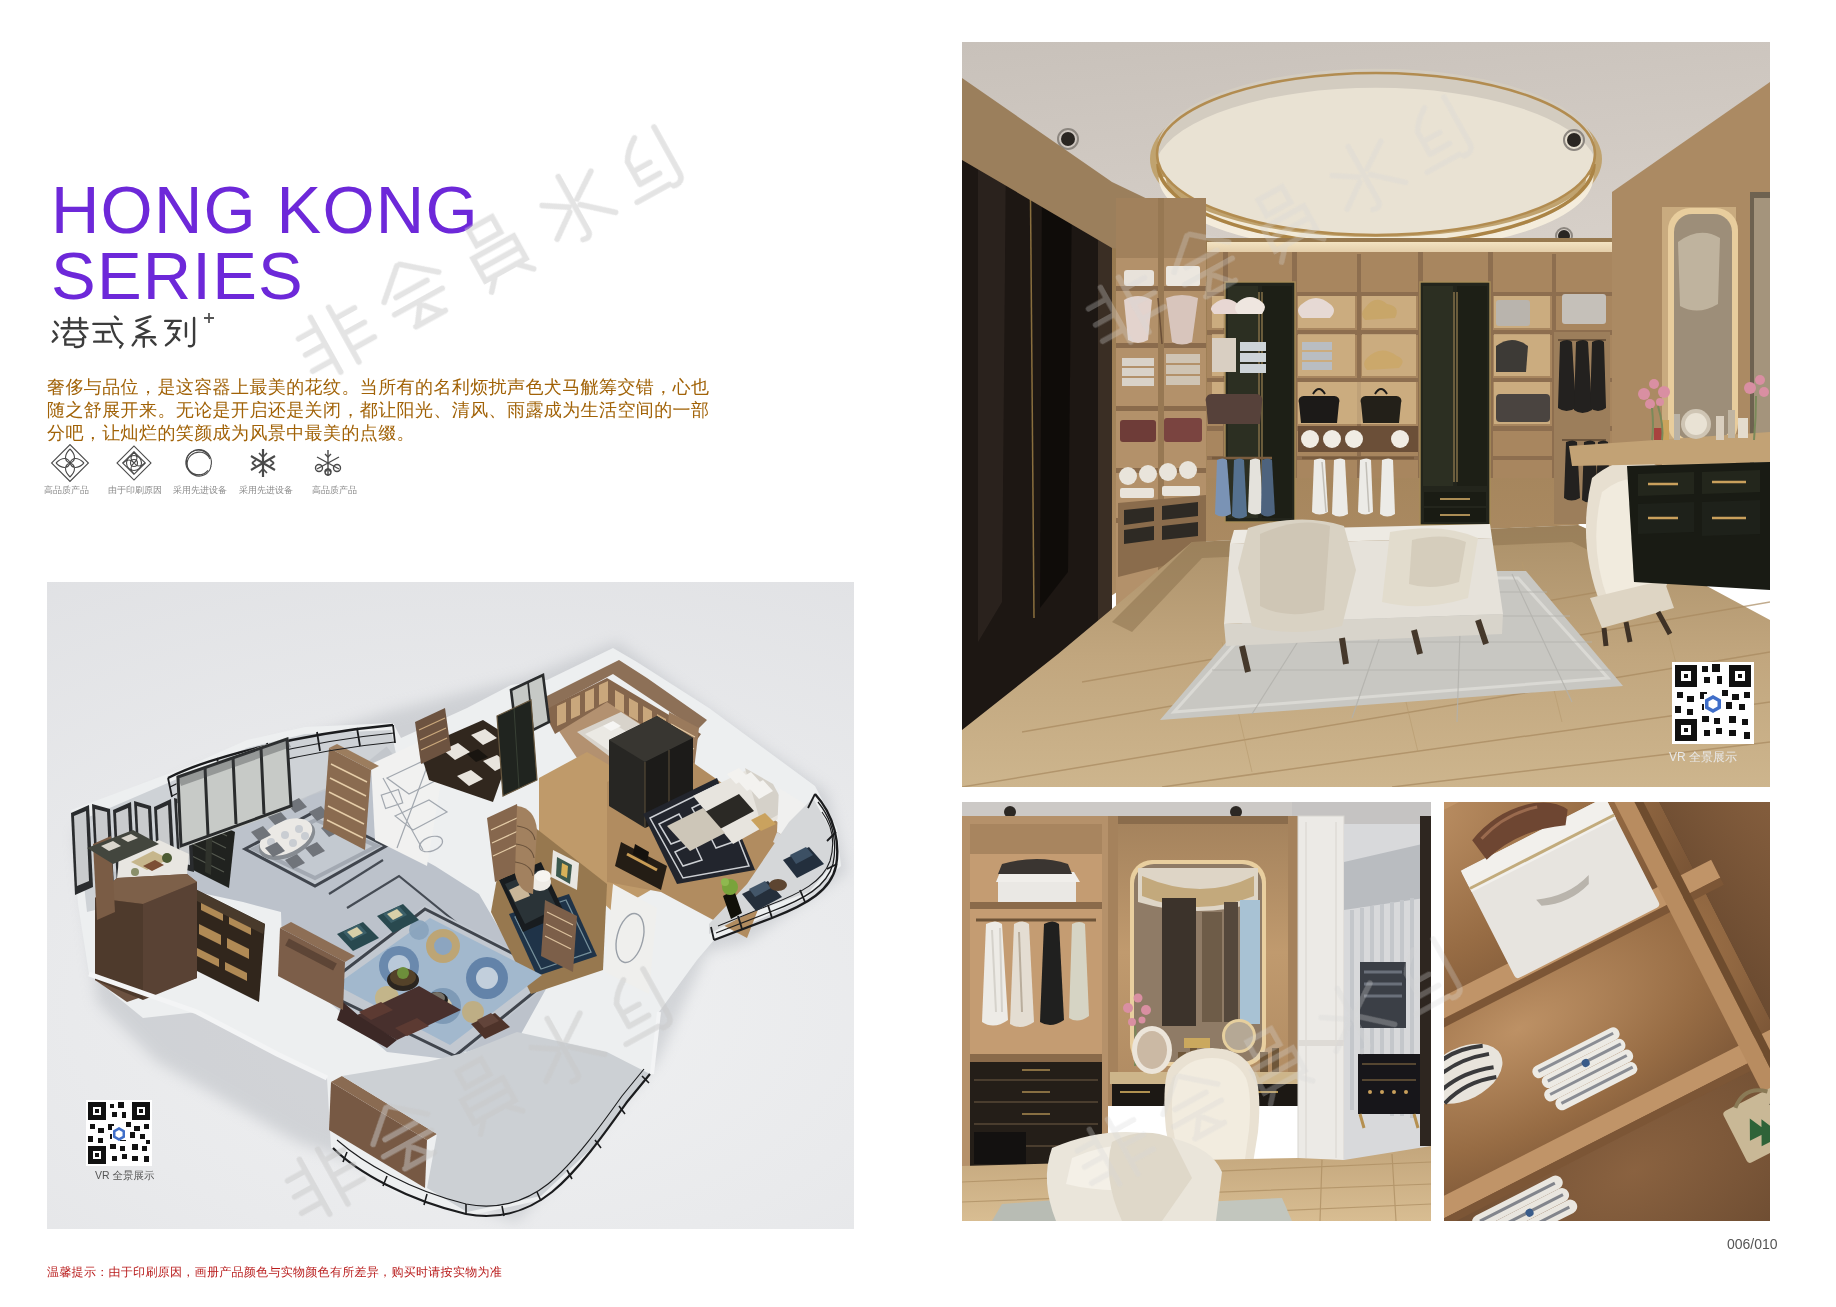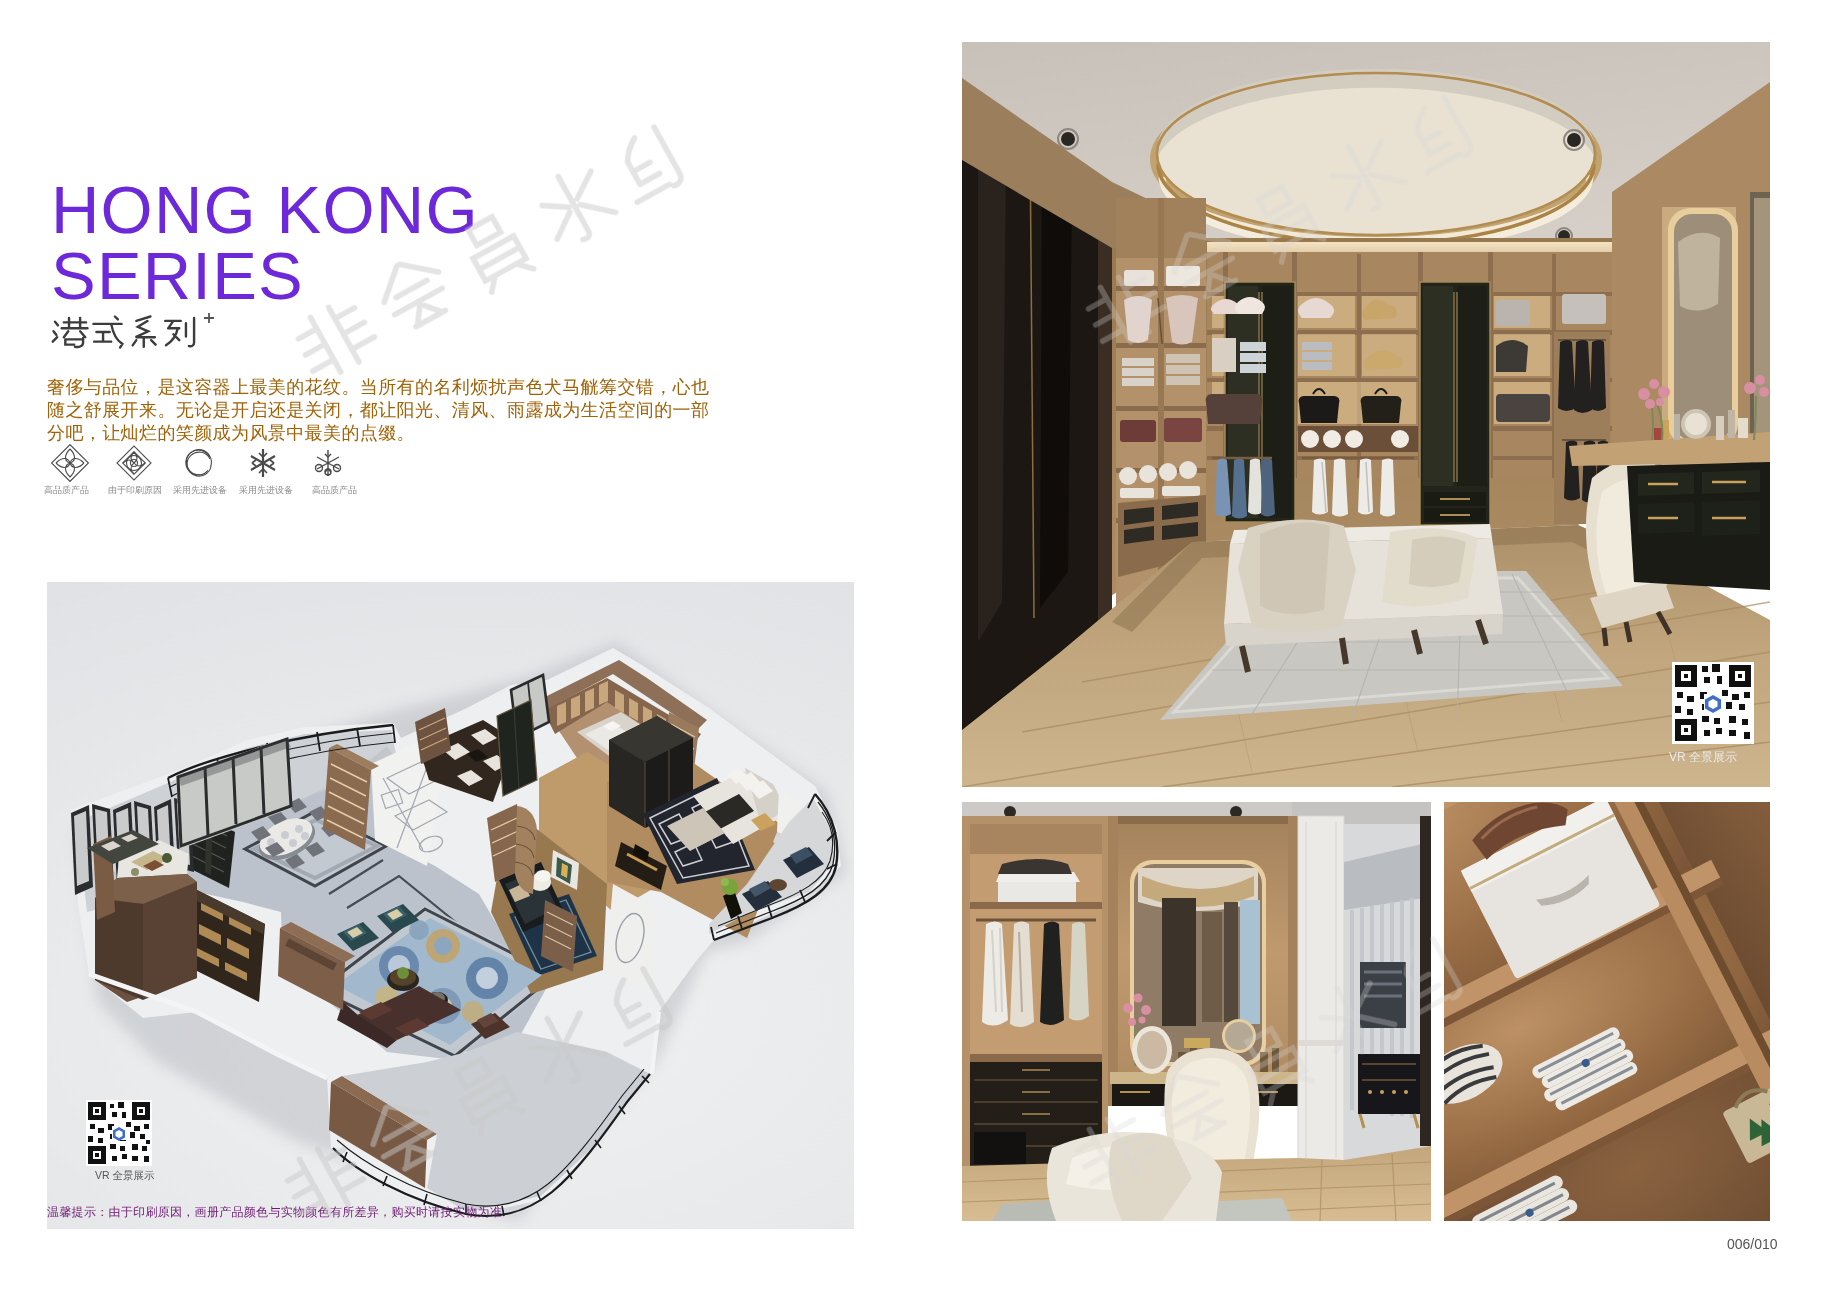--- a/index.html
+++ b/index.html
@@ -455,21 +455,21 @@
         </g>
 <rect x="26" y="26" width="14" height="14" fill="#fff"></rect>
 <path d="M33,27 l6,3.5 v7 l-6,3.5 l-6,-3.5 v-7 Z" fill="#3f6ec9"></path>
 <path d="M33,30 l3.5,2 v4 l-3.5,2 l-3.5,-2 v-4 Z" fill="#fff"></path>
 </g>
 
 <text x="48" y="597" font-size="10.5" fill="#555" font-family="Liberation Sans">VR 全景展示</text>
 </svg>
 </div>
 
-<div class="abs" style="left:47px;top:1204px;font-size:12px;color:#701a75;letter-spacing:0.3px">温馨提示：由于印刷原因，画册产品颜色与实物颜色有所差异，购买时请按实物为准</div>
+<div class="abs" style="left:47px;top:1264px;font-size:12px;color:#b91c1c;letter-spacing:0.3px">温馨提示：由于印刷原因，画册产品颜色与实物颜色有所差异，购买时请按实物为准</div>
 
 <div class="abs" style="left:1727px;top:1236px;font-size:14px;color:#555">006/010</div>
 
 <svg class="abs" style="left:962px;top:42px" width="808" height="745" viewBox="0 0 808 745" id="mainphoto">
 <defs>
 <linearGradient id="ceil" x1="0" y1="0" x2="0.3" y2="1">
 <stop offset="0" stop-color="#c8c1ba"></stop>
         <stop offset="1" stop-color="#d8d1ca"></stop>
 </linearGradient>
 <linearGradient id="wood1" x1="0" y1="0" x2="0" y2="1">

